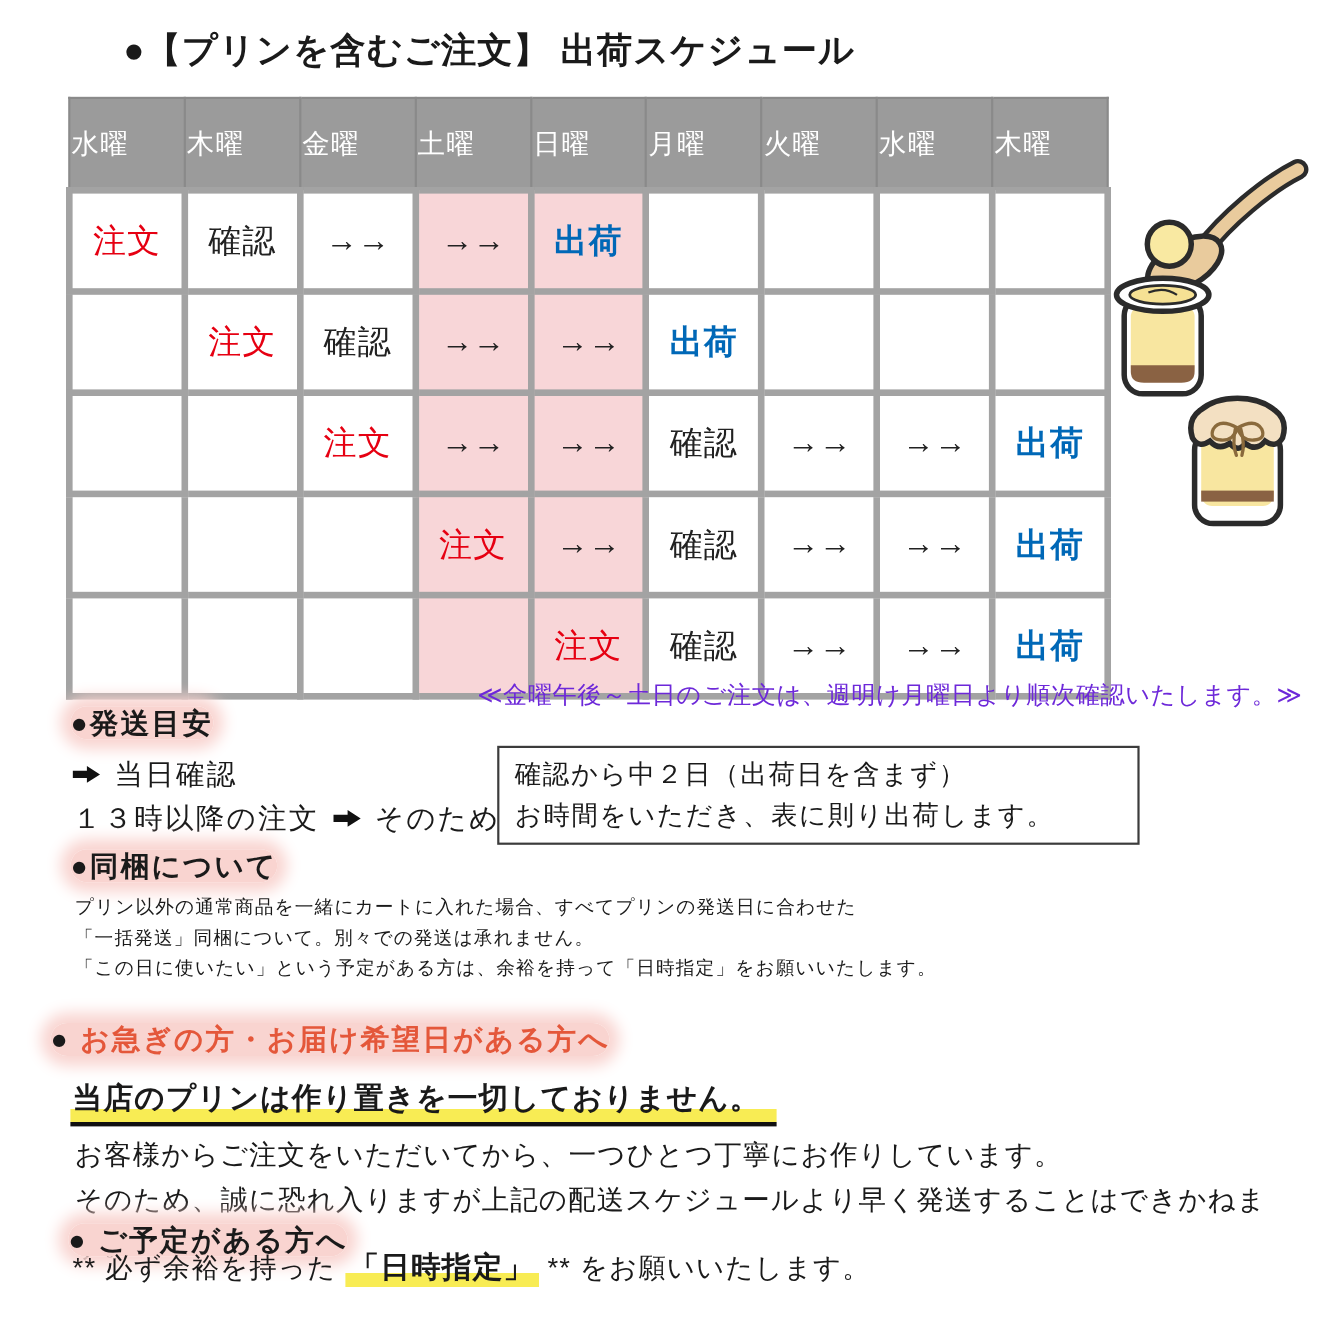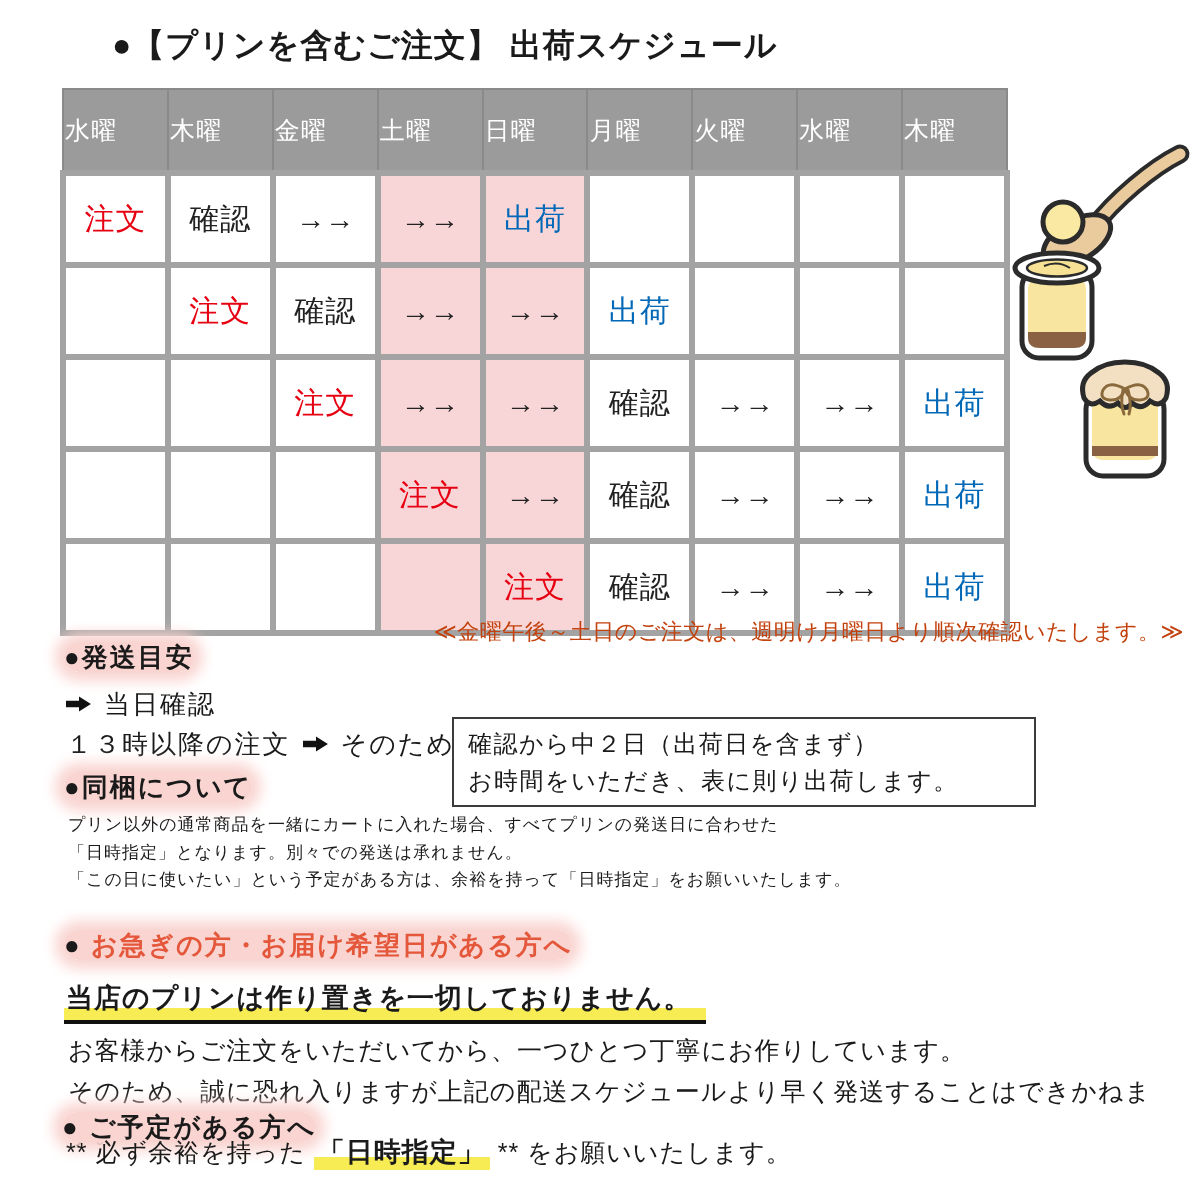--- a/index.html
+++ b/index.html
@@ -17,43 +17,43 @@
   .schedule th {
     height:78px; background:#9b9b9b; color:#ffffff; font-size:25px; font-weight:500;
     border:2px solid #8a8a8a; text-align:left; letter-spacing:1px;
   }
   .schedule td {
     height:84px; background:#ffffff; border:6px solid #a3a3a3; text-align:center;
     font-size:30px; letter-spacing:1px;
   }
   .schedule td.hl { background:#f8d6d8; }
   .schedule td.order { color:#e60012; }
-  .schedule td.ship  { color:#0068b7; }
+  .schedule td.ship  { color:#0068b7;font-weight:bold; }
   .schedule td.confirm { color:#222222; }
   .schedule td.arrow { font-size:29px; color:#222222; letter-spacing:0; }
 
   .table-note {
-    position:absolute; top:617px; right:16px; font-size:22px; color:#c2410c; letter-spacing:0.5px;
+    position:absolute; top:617px; right:16px; font-size:22px; color:#6d28d9; letter-spacing:0.5px;
   }
 
   
   .hl-pink {
     background:#f9d4d0; box-shadow:0 0 14px 9px #f9d4d0; border-radius:16px;
   }
   .sec-heading { position:absolute; font-size:26px; font-weight:700; letter-spacing:2px; }
   .sec-heading .accent { color:#e4573a; }
 
   
   .guide-lines { position:absolute; top:684px; left:66px; }
   .guide-line { display:flex; align-items:center; gap:12px; height:40px; font-size:26px; letter-spacing:2px; }
   .solid-arrow { width:26px; height:18px; flex:0 0 auto; }
 
   .info-box {
     position:absolute; top:678px; left:452px; width:552px;
-    border:2px solid #3c3c3c; padding:6px 14px; font-size:24px; line-height:1.55; letter-spacing:1.5px;margin-top:39px;
+    border:2px solid #3c3c3c; padding:6px 14px; font-size:24px; line-height:1.55; letter-spacing:1.5px;
   }
 
   .bundling-lines { position:absolute; top:812px; left:68px; font-size:17px; line-height:1.5; letter-spacing:1px; }
   .bundling-lines .body-line { margin-bottom:2px; }
 
   .rush-em {
     position:absolute; top:980px; left:64px; font-size:27px; font-weight:700; letter-spacing:1px;
     border-bottom:4px solid #111111;
     background:linear-gradient(transparent 70%, #f8ec54 70%);
     padding:0 14px 4px 2px;
@@ -172,25 +172,25 @@
   <div class="info-box">
       <div class="body-line">確認から中２日（出荷日を含まず）</div>
       <div class="body-line">お時間をいただき、表に則り出荷します。</div>
     </div>
 
   <div class="sec-heading" style="top:770px; left:64px;">
     <span class="hl-pink">●同梱について</span>
   </div>
   <div class="bundling-lines">
       <div class="body-line">プリン以外の通常商品を一緒にカートに入れた場合、すべてプリンの発送日に合わせた</div>
-      <div class="body-line">「日時指定」となります。別々での発送は承れません。</div>
+      <div class="body-line">「一括発送」同梱について。別々での発送は承れません。</div>
       <div class="body-line">「この日に使いたい」という予定がある方は、余裕を持って「日時指定」をお願いいたします。</div>
     </div>
 
-  <div class="sec-heading" style="top:928px; left:64px;">
+  <div class="sec-heading" style="top:928px; left:46px;">
     <span class="hl-pink">
       <span>●</span>
       <span class="accent">お急ぎの方・お届け希望日がある方へ</span>
     </span>
   </div>
   <div class="rush-em">当店のプリンは作り置きを一切しておりません。</div>
   <div class="rush-lines">
       <div class="body-line">お客様からご注文をいただいてから、一つひとつ丁寧にお作りしています。</div>
       <div class="body-line">そのため、誠に恐れ入りますが上記の配送スケジュールより早く発送することはできかねます。</div>
     </div>

